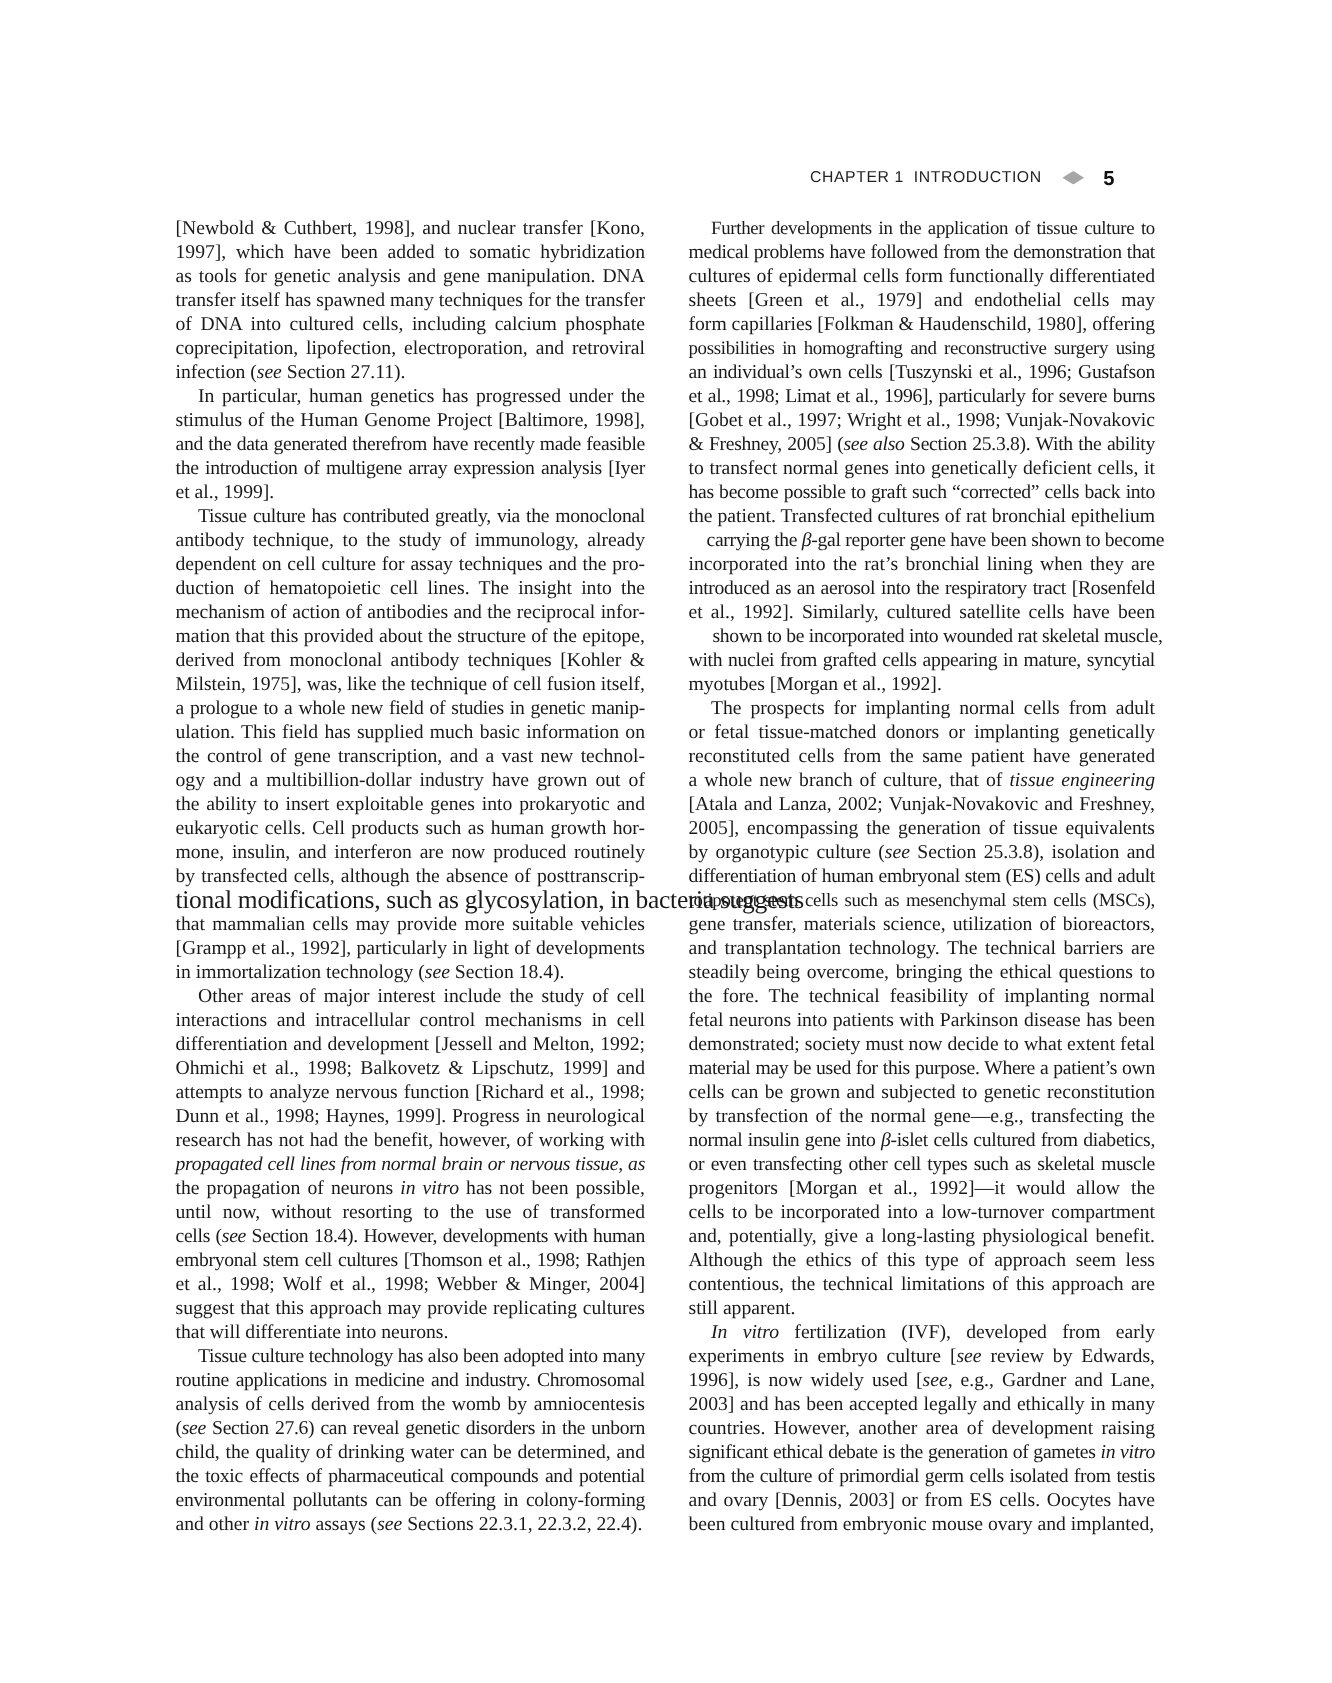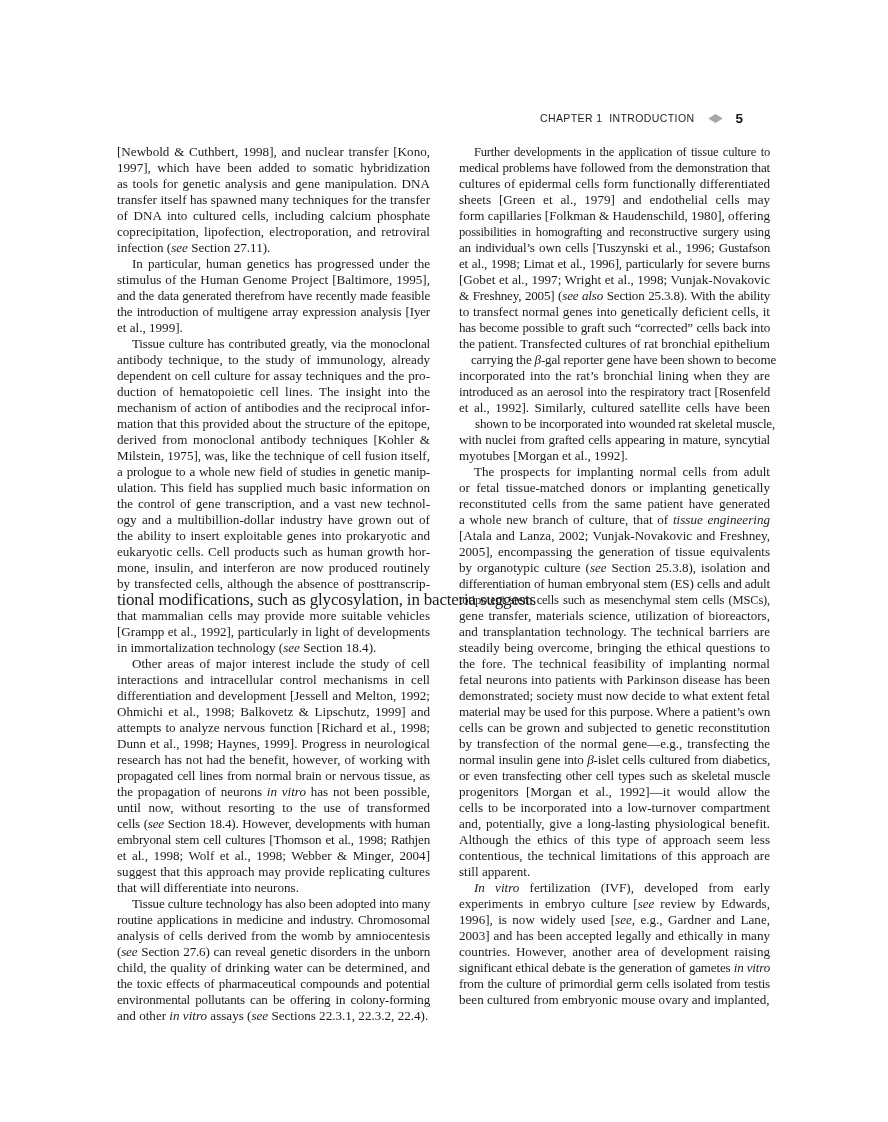--- a/index.html
+++ b/index.html
@@ -39,21 +39,21 @@
       <div class="line">[Newbold &amp; Cuthbert, 1998], and nuclear transfer [Kono,</div>
       <div class="line">1997], which have been added to somatic hybridization</div>
       <div class="line">as tools for genetic analysis and gene manipulation. DNA</div>
       <div class="line">transfer itself has spawned many techniques for the transfer</div>
       <div class="line">of DNA into cultured cells, including calcium phosphate</div>
       <div class="line">coprecipitation, lipofection, electroporation, and retroviral</div>
       <div class="line last">infection (<span class="it">see</span> Section 27.11).</div>
     </div>
     <div>
       <div class="line indent">In particular, human genetics has progressed under the</div>
-      <div class="line">stimulus of the Human Genome Project [Baltimore, 1995],</div>
+      <div class="line">stimulus of the Human Genome Project [Baltimore, 1998],</div>
       <div class="line" style="letter-spacing: -0.2px;">and the data generated therefrom have recently made feasible</div>
       <div class="line" style="letter-spacing: -0.2px;">the introduction of multigene array expression analysis [Iyer</div>
       <div class="line last">et al., 1999].</div>
     </div>
     <div>
       <div class="line indent" style="letter-spacing: -0.2px;">Tissue culture has contributed greatly, via the monoclonal</div>
       <div class="line">antibody technique, to the study of immunology, already</div>
       <div class="line">dependent on cell culture for assay techniques and the pro-</div>
       <div class="line">duction of hematopoietic cell lines. The insight into the</div>
       <div class="line">mechanism of action of antibodies and the reciprocal infor-</div>
@@ -74,21 +74,21 @@
       <div class="line last">in immortalization technology (<span class="it">see</span> Section 18.4).</div>
     </div>
     <div>
       <div class="line indent">Other areas of major interest include the study of cell</div>
       <div class="line">interactions and intracellular control mechanisms in cell</div>
       <div class="line">differentiation and development [Jessell and Melton, 1992;</div>
       <div class="line">Ohmichi et al., 1998; Balkovetz &amp; Lipschutz, 1999] and</div>
       <div class="line">attempts to analyze nervous function [Richard et al., 1998;</div>
       <div class="line">Dunn et al., 1998; Haynes, 1999]. Progress in neurological</div>
       <div class="line">research has not had the benefit, however, of working with</div>
-      <div class="line" style="letter-spacing: -0.2px;">propagated cell lines from normal brain or nervous tissue, as</div>
+      <div class="line" style="letter-spacing: -0.2px; font-style: italic;">propagated cell lines from normal brain or nervous tissue, as</div>
       <div class="line">the propagation of neurons <span class="it">in vitro</span> has not been possible,</div>
       <div class="line">until now, without resorting to the use of transformed</div>
       <div class="line" style="letter-spacing: -0.2px;">cells (<span class="it">see</span> Section 18.4). However, developments with human</div>
       <div class="line" style="letter-spacing: -0.2px;">embryonal stem cell cultures [Thomson et al., 1998; Rathjen</div>
       <div class="line">et al., 1998; Wolf et al., 1998; Webber &amp; Minger, 2004]</div>
       <div class="line">suggest that this approach may provide replicating cultures</div>
       <div class="line last">that will differentiate into neurons.</div>
     </div>
     <div>
       <div class="line indent" style="letter-spacing: -0.2px;">Tissue culture technology has also been adopted into many</div>
@@ -153,15 +153,16 @@
       <div class="line last">still apparent.</div>
     </div>
     <div>
       <div class="line indent"><span class="it">In vitro</span> fertilization (IVF), developed from early</div>
       <div class="line">experiments in embryo culture [<span class="it">see</span> review by Edwards,</div>
       <div class="line">1996], is now widely used [<span class="it">see,</span> e.g., Gardner and Lane,</div>
       <div class="line">2003] and has been accepted legally and ethically in many</div>
       <div class="line">countries. However, another area of development raising</div>
       <div class="line" style="letter-spacing: -0.2px;">significant ethical debate is the generation of gametes <span class="it">in vitro</span></div>
       <div class="line" style="letter-spacing: -0.2px;">from the culture of primordial germ cells isolated from testis</div>
+      <div class="line">and ovary [Dennis, 2003] or from ES cells. Oocytes have</div>
       <div class="line last">been cultured from embryonic mouse ovary and implanted,</div>
     </div>
   </div>
 
 </body></html>

